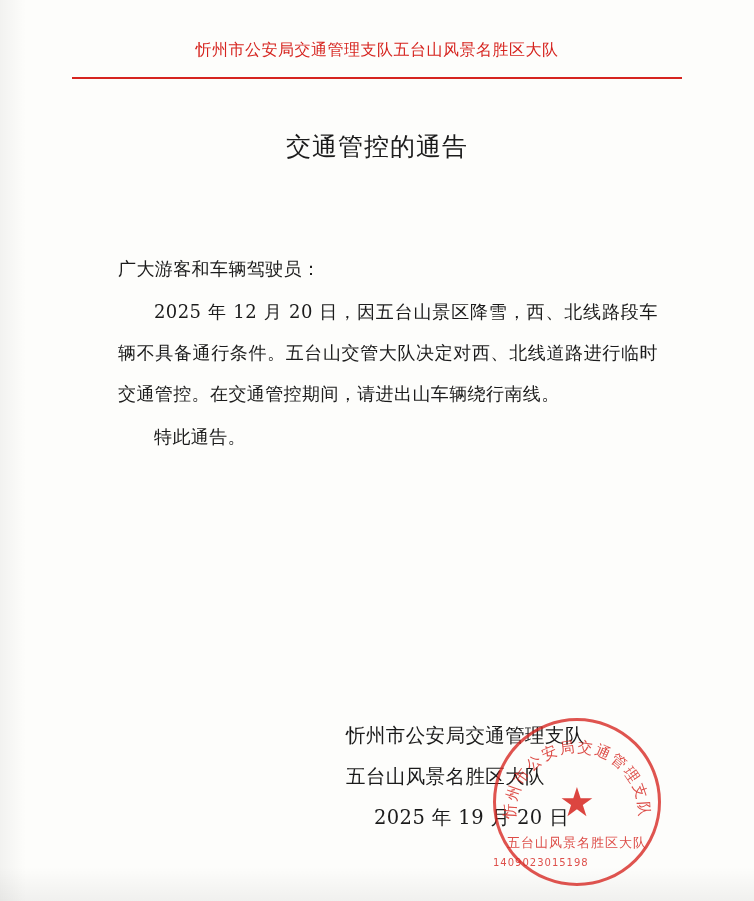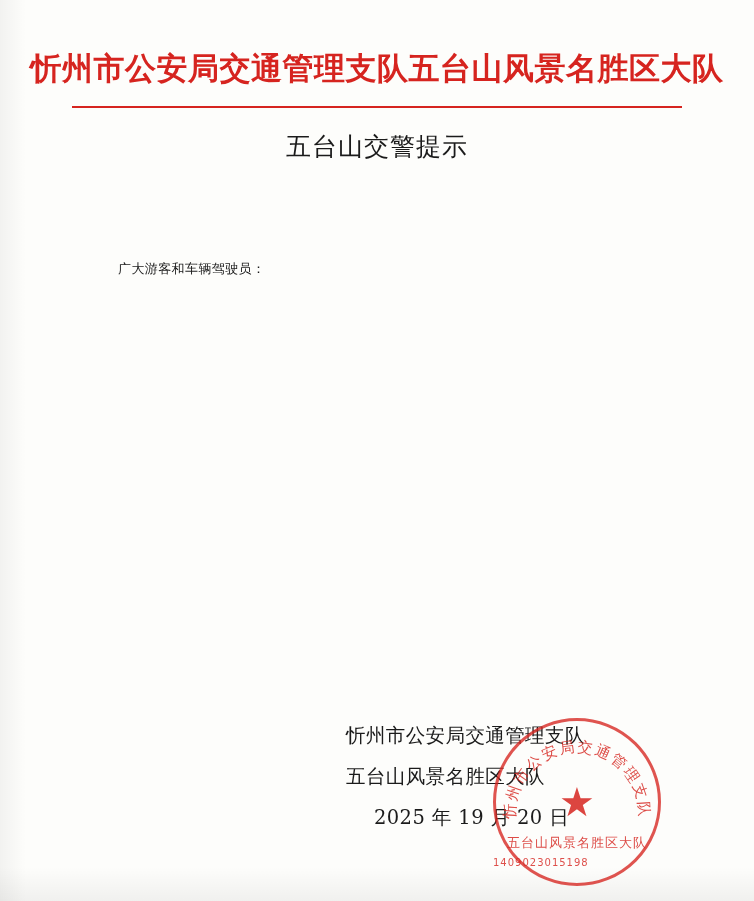--- a/index.html
+++ b/index.html
@@ -22,26 +22,25 @@
   
   .letterhead {
     position: absolute;
     top: 40px;
     left: 0;
     width: 100%;
     text-align: center;
   }
   .letterhead-title {
     color: #d6241f;
-    font-size: 31px;
-    font-weight: bold;
+    font-size: 16px;
+    font-weight: normal;
     letter-spacing: 0.5px;
     font-family: "DejaVu Serif", serif;
     white-space: nowrap;
-    margin-top: 8px;
   }
   .letterhead-rule {
     margin: 16px auto 0 auto;
     width: 610px;
     height: 2px;
     background: #d6241f;
   }
   
   .doc-title {
     position: absolute;
@@ -57,21 +56,21 @@
     letter-spacing: 1px;
     font-family: "DejaVu Serif", serif;
   }
   
   .body-text {
     position: absolute;
     top: 248px;
     left: 118px;
     width: 540px;
     color: #1b1b1b;
-    font-size: 13px;
+    font-size: 18px;
     line-height: 41px;
     letter-spacing: 0.4px;
     text-align: justify;
   }
   .salutation {
     margin: 0 0 2px 0;
   }
   .para {
     margin: 0;
     text-indent: 2em;
@@ -177,25 +176,27 @@
 
   <div class="paper-shade-left"></div>
   <div class="paper-shade-bottom"></div>
 
   <div class="letterhead">
     <div class="letterhead-title">忻州市公安局交通管理支队五台山风景名胜区大队</div>
     <div class="letterhead-rule"></div>
   </div>
 
   <div class="doc-title">
-    <div class="doc-title-line">五台山交警提示</div>
+    <div class="doc-title-line">交通管控的通告</div>
   </div>
 
   <div class="body-text">
     <p class="salutation">广大游客和车辆驾驶员：</p>
+    <p class="para">2025 年 12 月 20 日，因五台山景区降雪，西、北线路段车辆不具备通行条件。五台山交管大队决定对西、北线道路进行临时交通管控。在交通管控期间，请进出山车辆绕行南线。</p>
+    <p class="para">特此通告。</p>
   </div>
 
   <div class="signature">
     <span class="sign-line">忻州市公安局交通管理支队</span>
     <span class="sign-line">五台山风景名胜区大队</span>
     <span class="sign-date">2025 年 19 月 20 日</span>
   </div>
 
   <div class="seal">
     <div class="seal-ring"></div>

